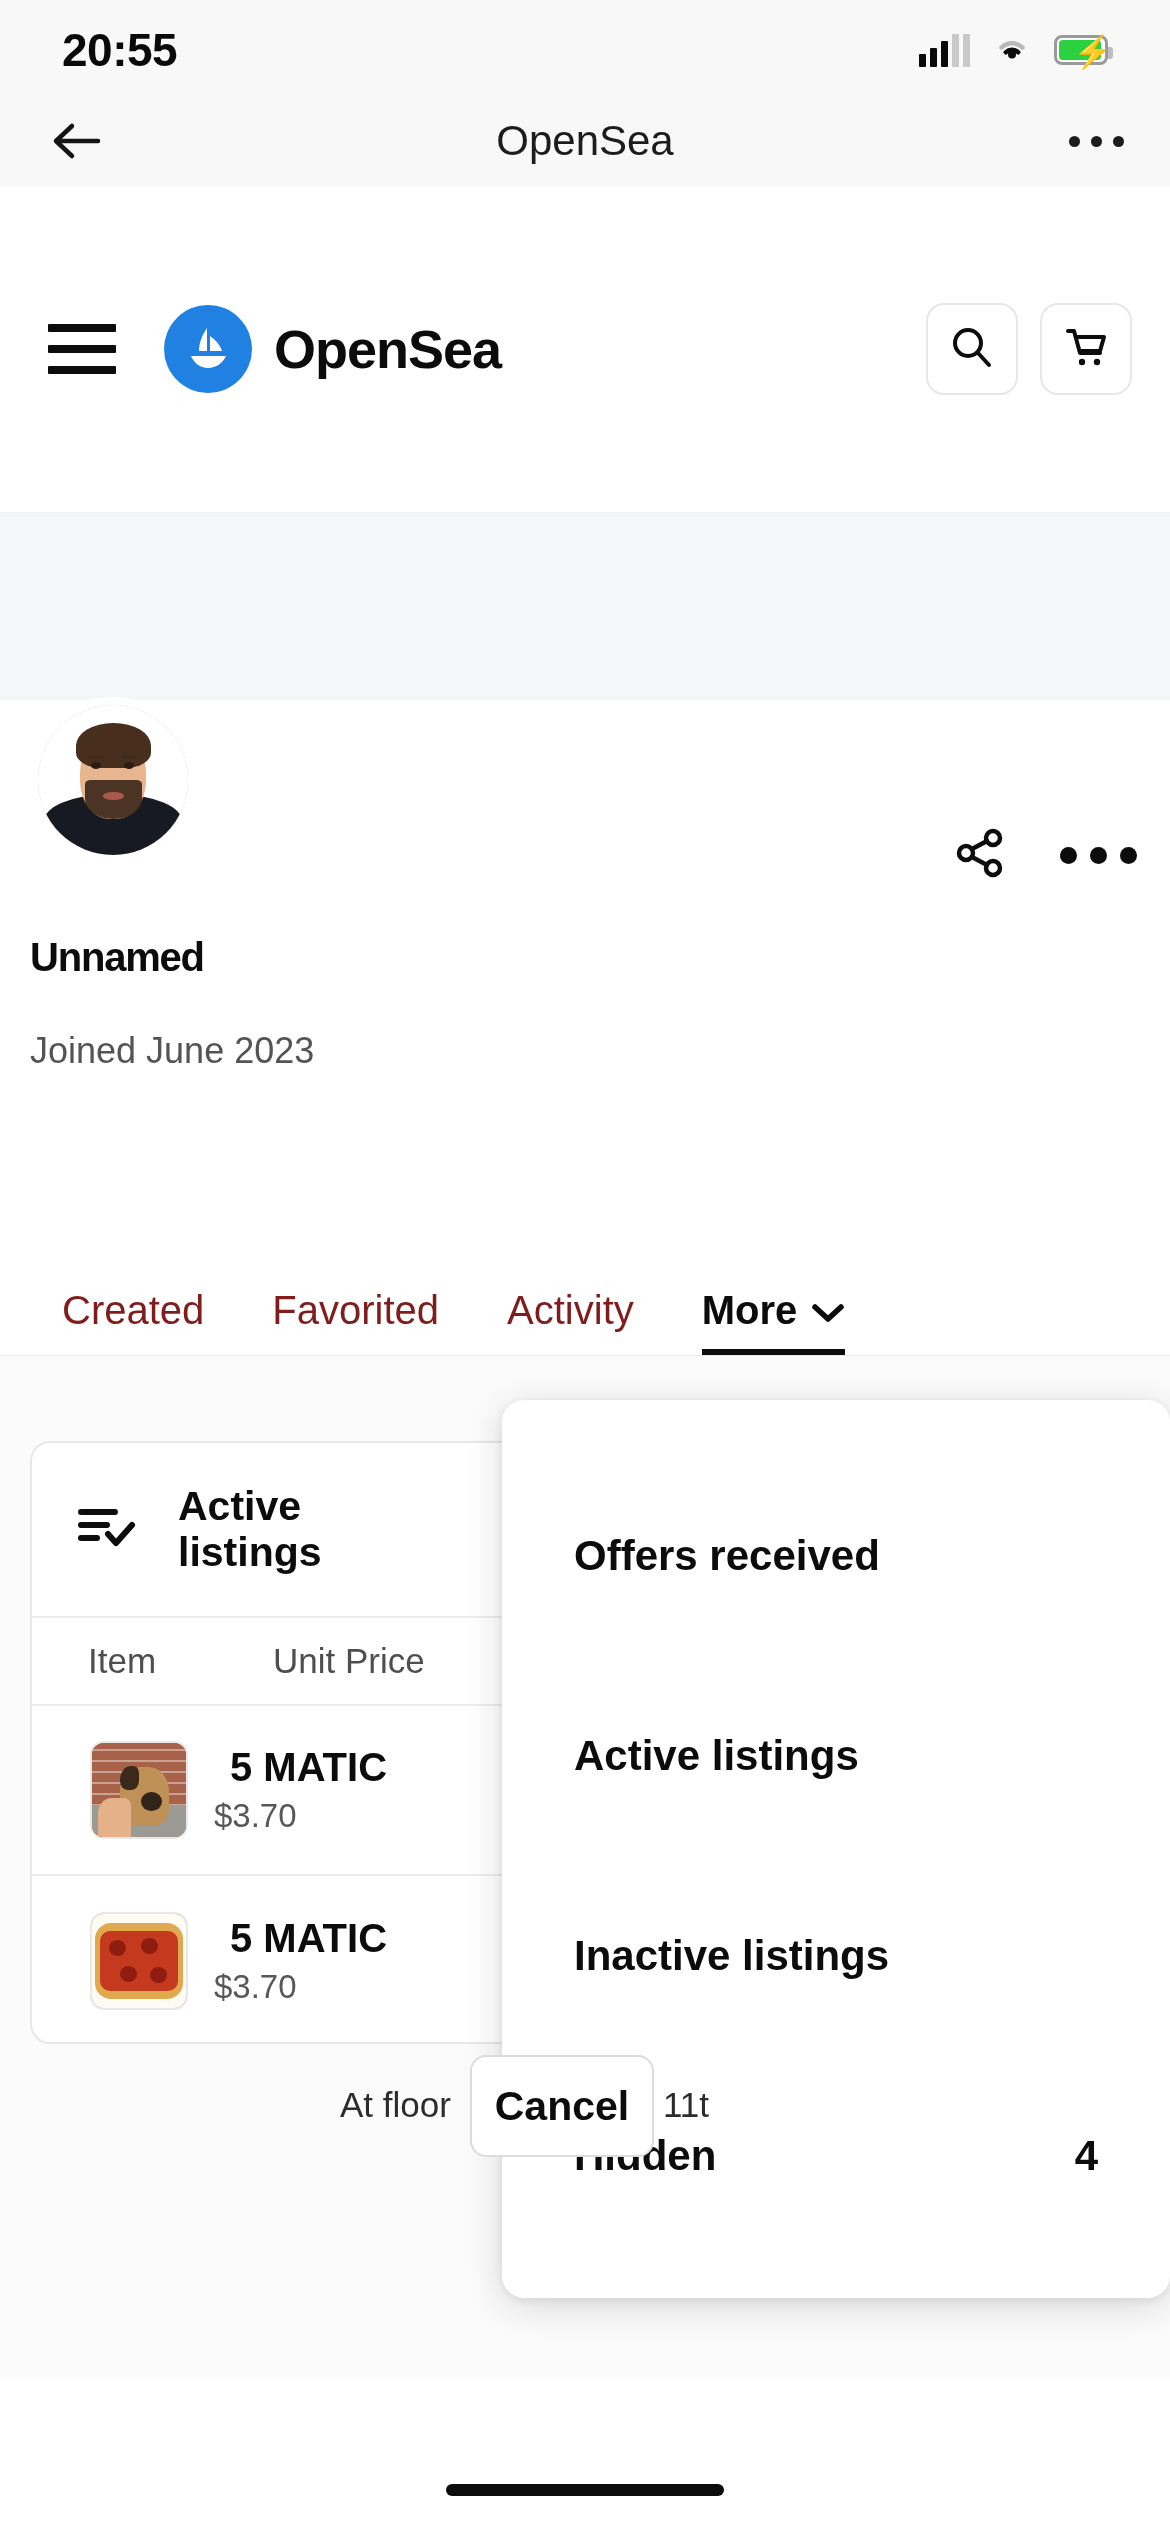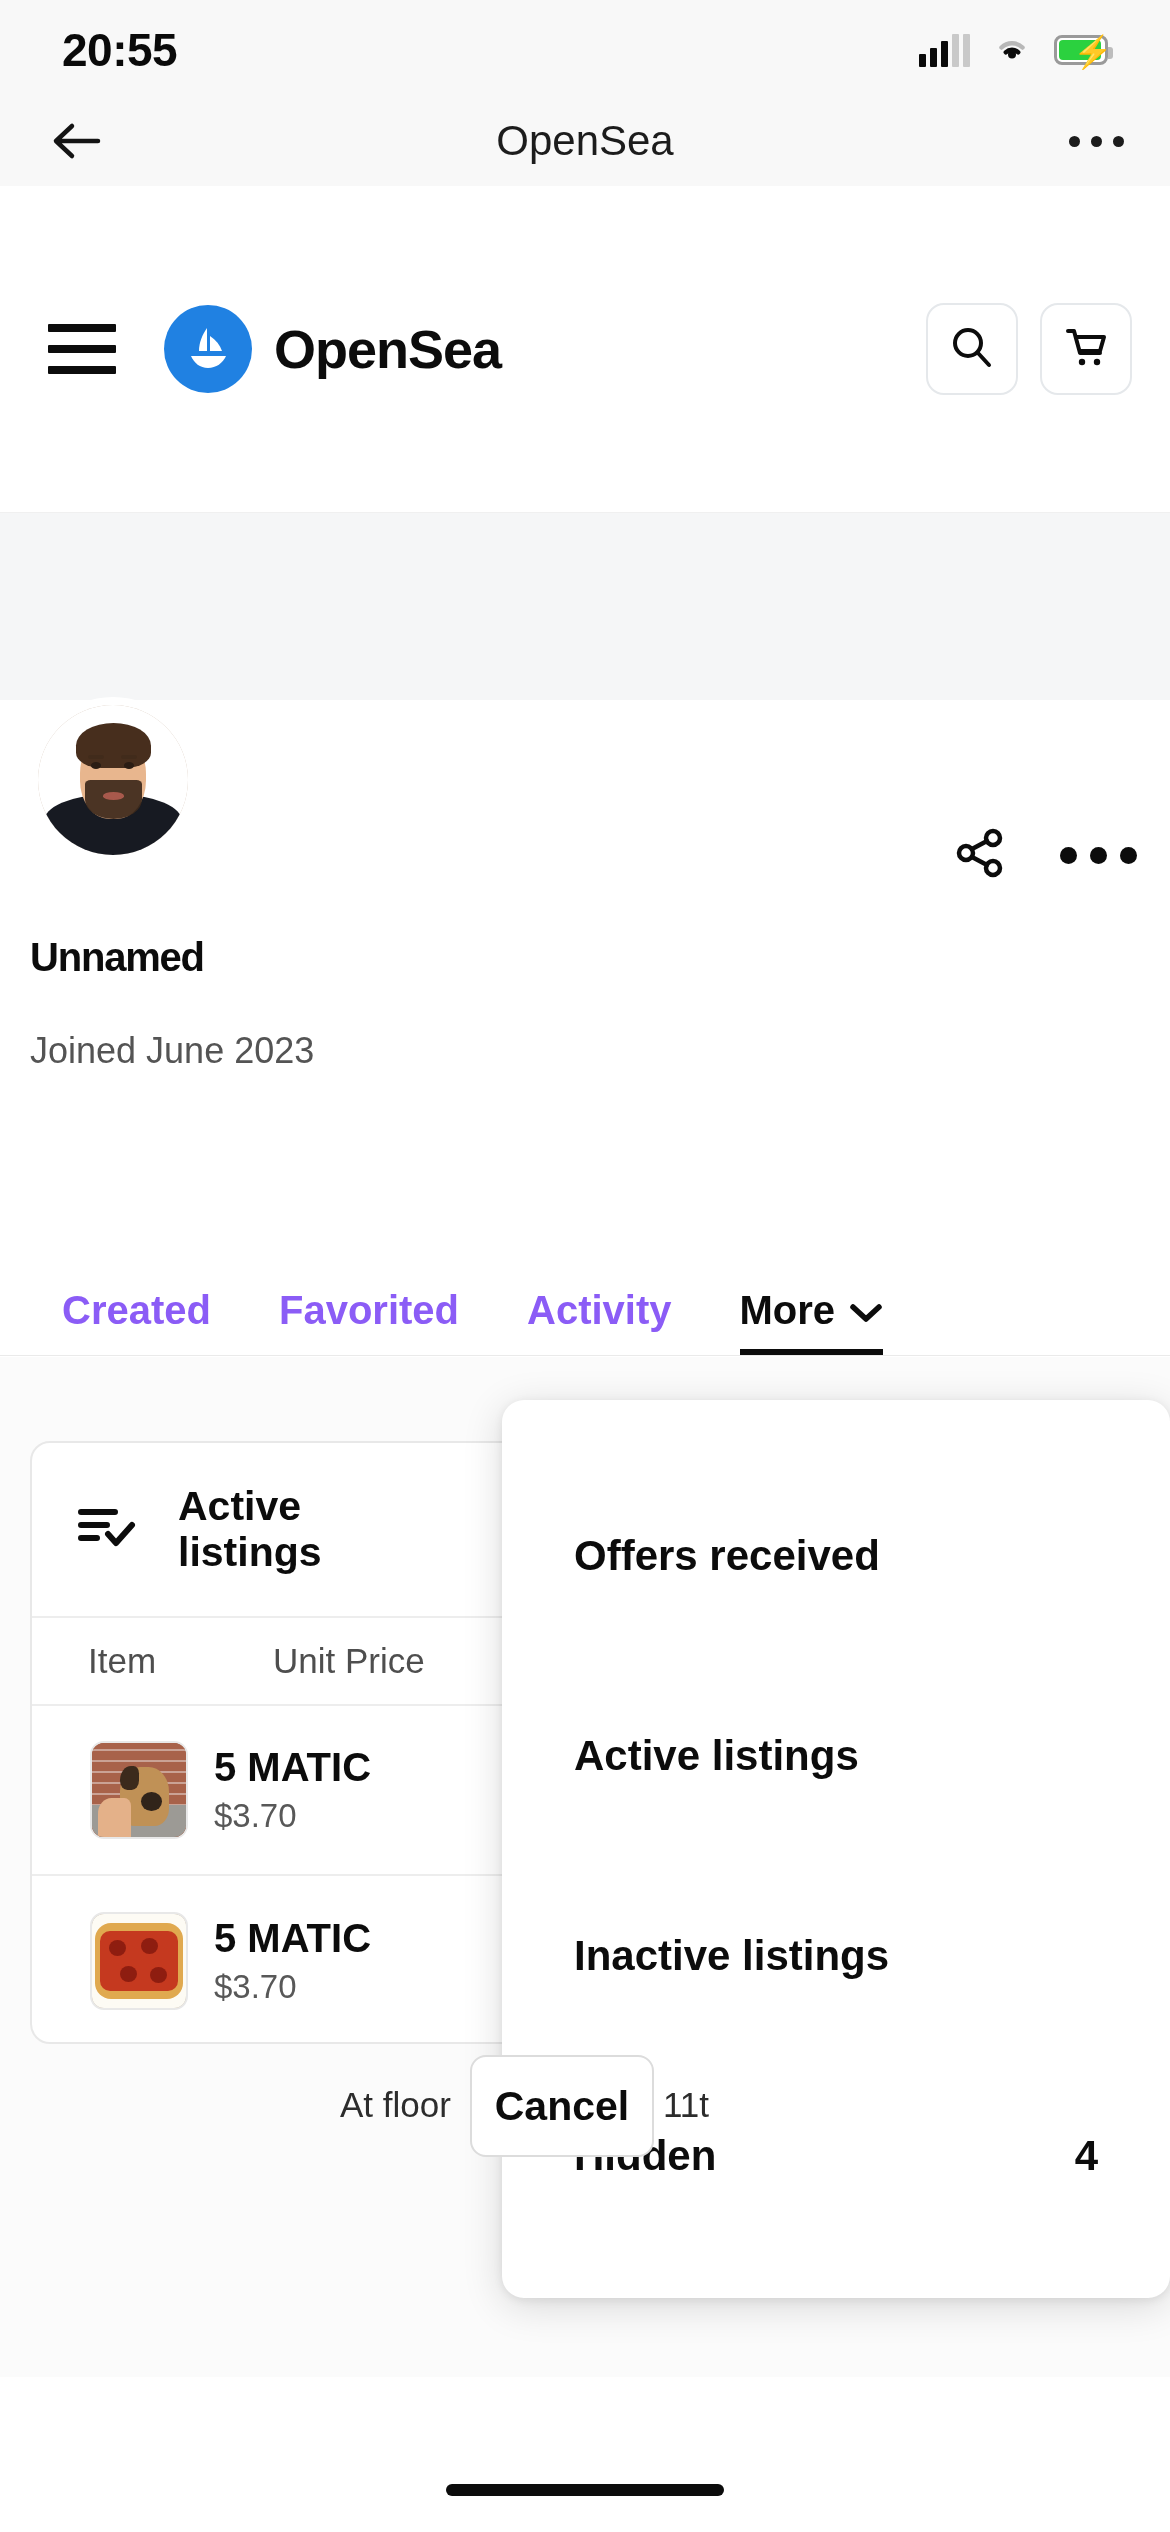--- a/index.html
+++ b/index.html
@@ -134,22 +134,22 @@
     font-size:36px; color:#545454; font-weight:400;
   }
 
   
   .tabs{
     position:absolute; top:1246px; left:0; width:1170px; height:110px;
     background:#fff; display:flex; align-items:flex-end;
     padding-left:62px; border-bottom:1px solid #eaeaea;
   }
   .tab{
-    font-size:40px; color:#8b5cf6; padding:0 0 22px 0; margin-right:68px;
-    position:relative; font-weight:700; white-space:nowrap;
+    font-size:40px; color:#7f1d1d; padding:0 0 22px 0; margin-right:68px;
+    position:relative; font-weight:400; white-space:nowrap;
   }
   .tab.active{ color:#0c0c0c; font-weight:700; display:flex; align-items:center; gap:14px;}
   .tab.active::after{
     content:''; position:absolute; left:0; right:0; bottom:0; height:6px; background:#0c0c0c;
   }
 
   
   .content{
     position:absolute; top:1357px; left:0; width:1170px; height:1020px;
     background:#fbfbfb;
@@ -197,21 +197,21 @@
   .t2-bg{position:absolute;inset:0;background:#fdfbf4;}
   .t2-crust{position:absolute;left:3%;top:10%;width:94%;height:80%;
     background:#e0a94f;border-radius:16px;}
   .t2-sauce{position:absolute;left:9%;top:18%;width:82%;height:64%;
     background:#c5391f;border-radius:10px;}
   .t2-dot{position:absolute;width:18%;height:17%;background:#8e1d10;border-radius:50%;}
   .t2-dot.a{left:18%;top:28%;} .t2-dot.b{left:52%;top:26%;}
   .t2-dot.c{left:30%;top:55%;} .t2-dot.d{left:62%;top:56%;}
 
   .cell-price{ display:flex; flex-direction:column; gap:7px; width:280px;}
-  .price-main{ font-size:40px; font-weight:700; color:#0c0c0c;}
+  .price-main{ font-size:40px; font-weight:700; color:#0c0c0c;margin-left:16px;}
   .price-sub{ font-size:33px; color:#585858;}
 
   
   .dropdown{
     position:absolute; left:502px; top:1400px; width:668px; height:898px;
     background:#ffffff; border-radius:22px;
     box-shadow:0 8px 40px rgba(0,0,0,.14), 0 2px 10px rgba(0,0,0,.08);
     padding:56px 0; z-index:50;
   }
   .dd-item{

